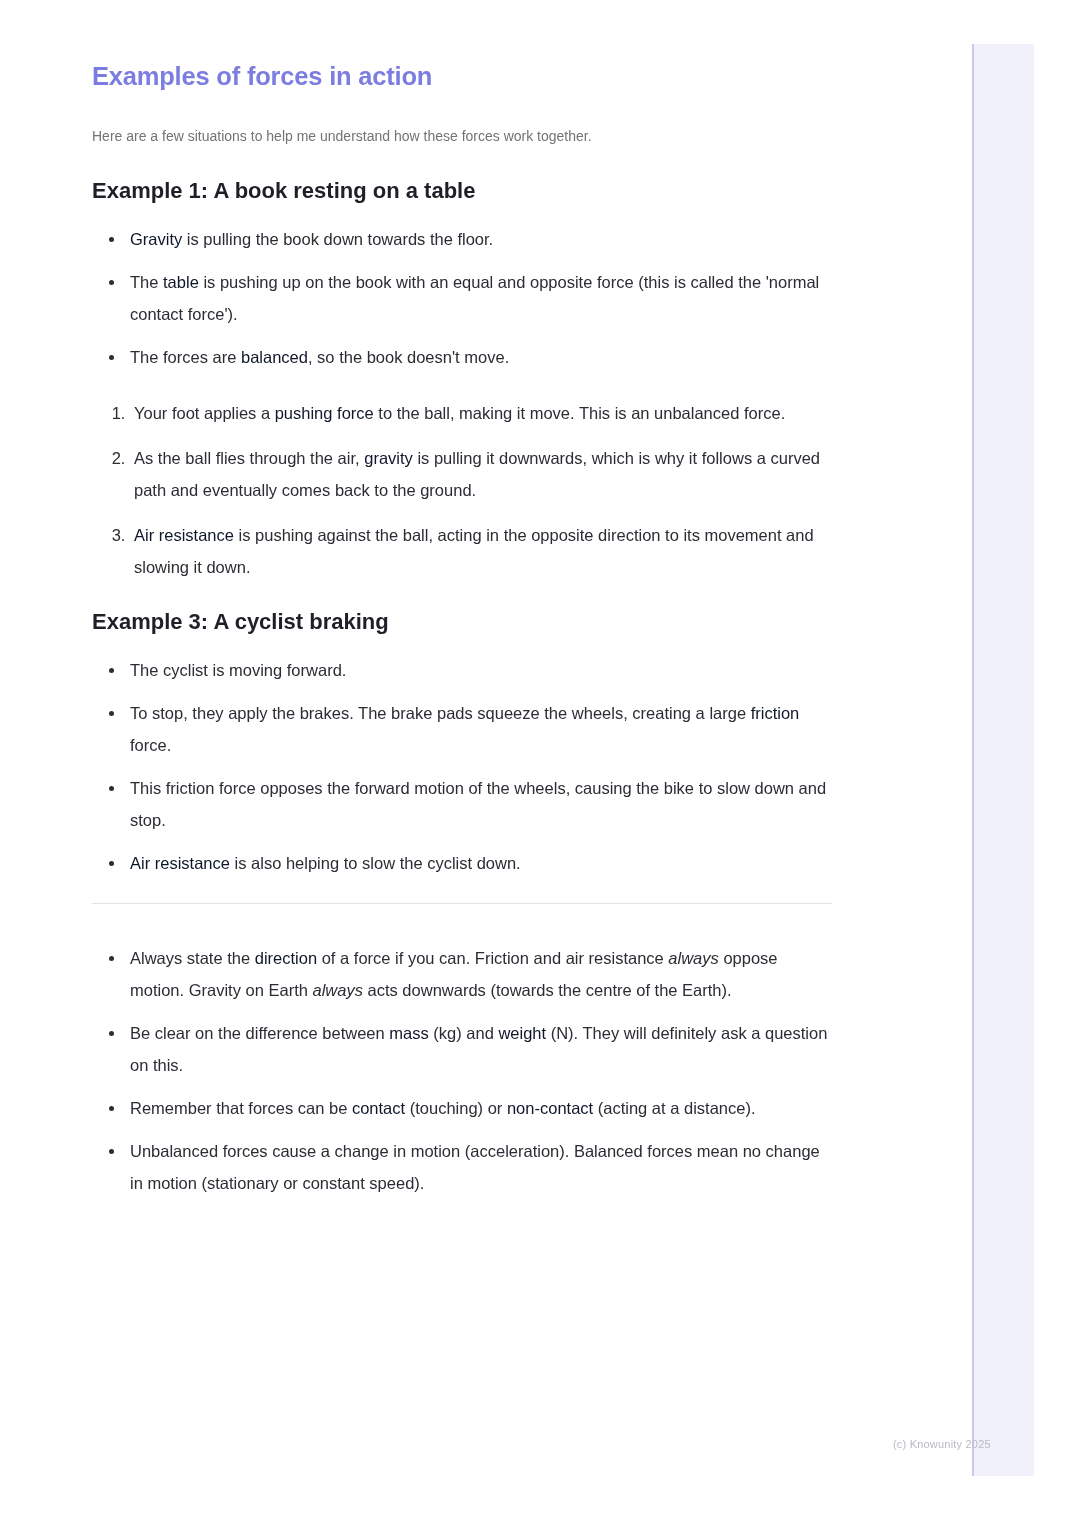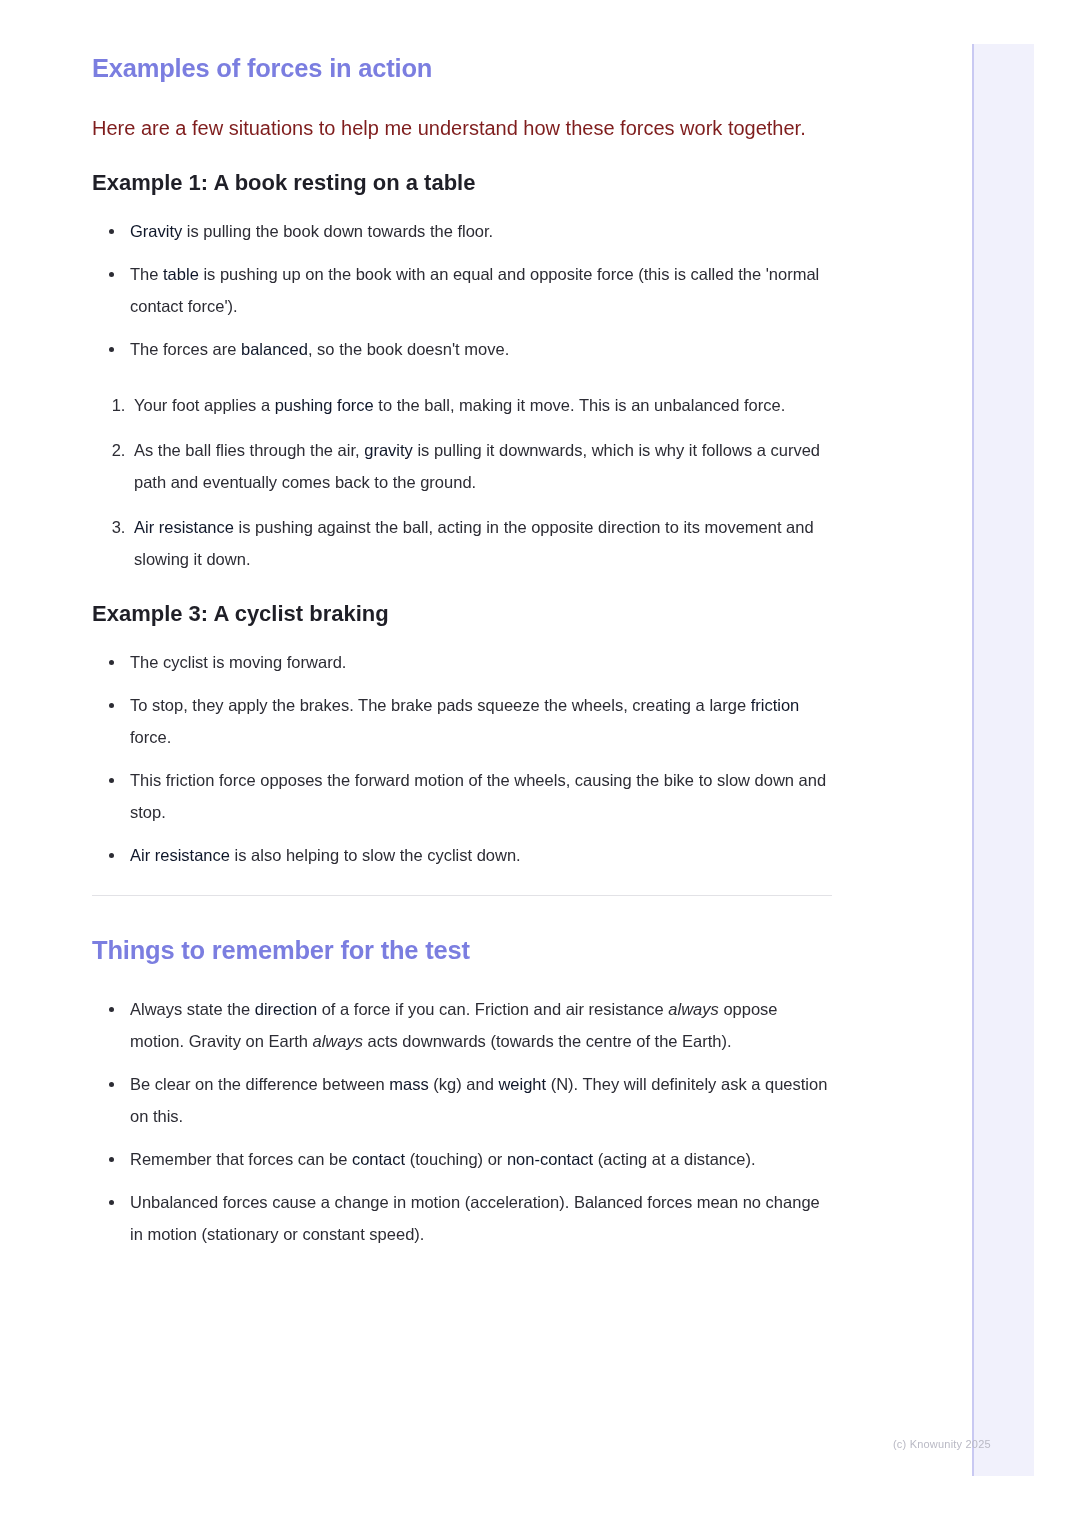--- a/index.html
+++ b/index.html
@@ -34,32 +34,32 @@
     position: absolute;
     top: 44px;
     left: 92px;
     width: 740px;
   }
   h1.section-title {
     font-size: 25.5px;
     line-height: 1.3;
     color: #7b7ee0;
     font-weight: bold;
-    margin: 8px 0 26px 0;
+    margin: 16px 0 26px 0;
     letter-spacing: -0.2px;
   }
   h1.section-title.second {
     margin-top: 0;
   }
   p.body-text {
-    font-size: 20px;
+    font-size: 14px;
     line-height: 35px;
     margin: 0 0 22px 0;
     text-align: justify;
-    color: #7f1d1d;
+    color: #737373;
   }
   h2.sub-title {
     font-size: 22px;
     font-weight: bold;
     margin: 0 0 16px 0;
     color: #1f1f27;
     line-height: 1.4;
   }
   ul.bullets, ol.numbers {
     margin: 0 0 24px 0;
@@ -127,21 +127,20 @@
     <h2 class="sub-title">Example 3: A cyclist braking</h2>
     <ul class="bullets">
       <li>The cyclist is moving forward.</li>
       <li>To stop, they apply the brakes. The brake pads squeeze the wheels, creating a large <b>friction</b> force.</li>
       <li>This friction force opposes the forward motion of the wheels, causing the bike to slow down and stop.</li>
       <li><b>Air resistance</b> is also helping to slow the cyclist down.</li>
     </ul>
 
     <hr class="divider">
 
-    <h1 class="section-title second">Things to remember for the test</h1>
 
     <ul class="bullets last-list">
       <li>Always state the <b>direction</b> of a force if you can. Friction and air resistance <i>always</i> oppose motion. Gravity on Earth <i>always</i> acts downwards (towards the centre of the Earth).</li>
       <li>Be clear on the difference between <b>mass</b> (kg) and <b>weight</b> (N). They will definitely ask a question on this.</li>
       <li>Remember that forces can be <b>contact</b> (touching) or <b>non-contact</b> (acting at a distance).</li>
       <li>Unbalanced forces cause a change in motion (acceleration). Balanced forces mean no change in motion (stationary or constant speed).</li>
     </ul>
 
   </div>
 

